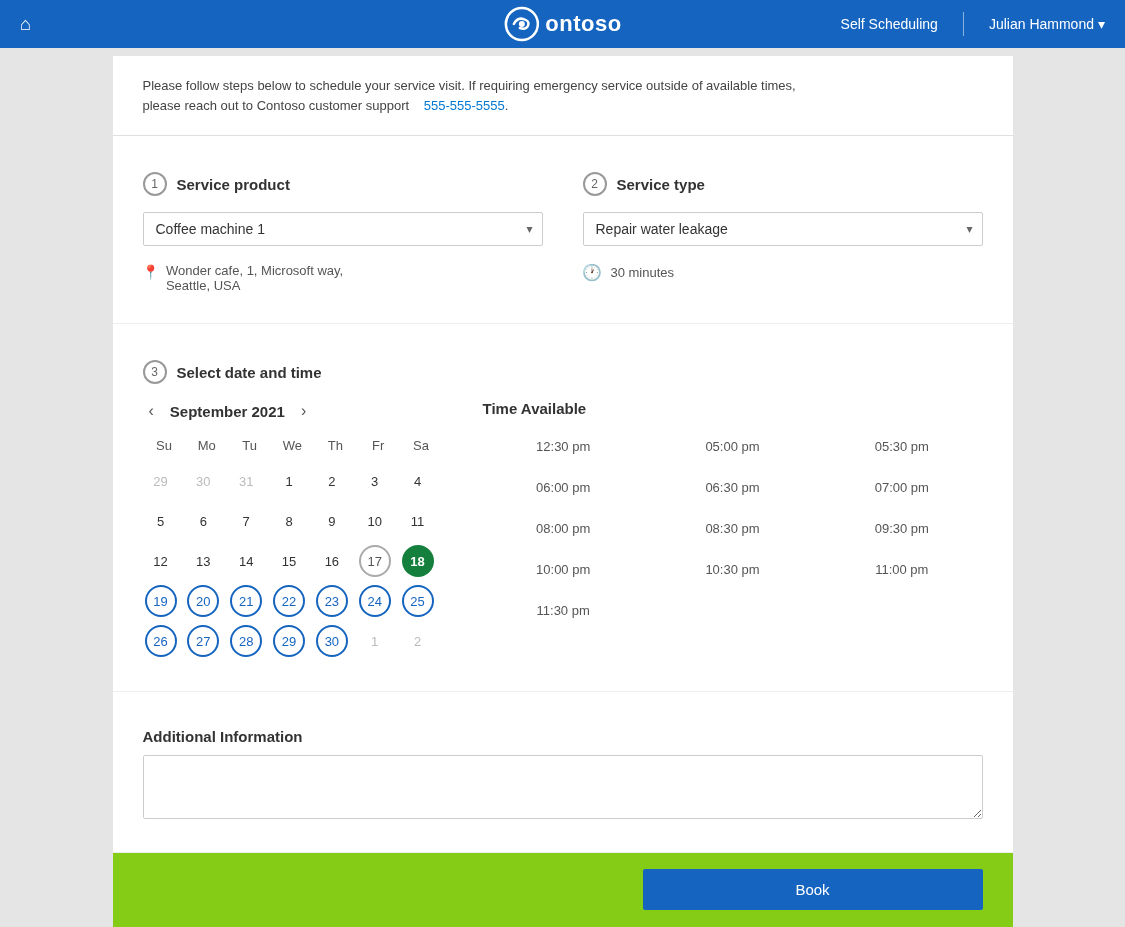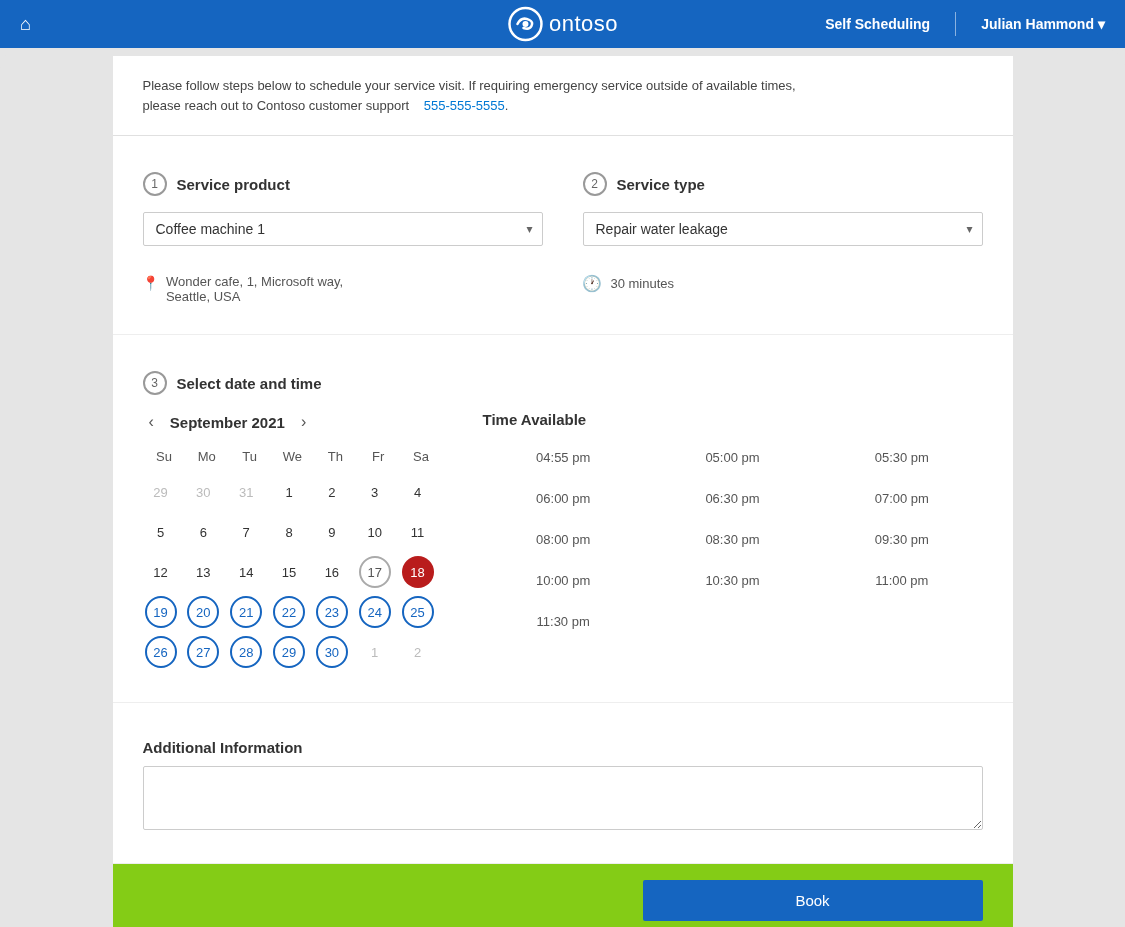--- a/index.html
+++ b/index.html
@@ -28,29 +28,28 @@
       align-items: center;
     }
     .logo-icon {
       width: 36px;
       height: 36px;
       margin-right: 6px;
     }
     .logo-text {
       color: white;
       font-size: 22px;
-      font-weight: 400;
+      font-weight: 700;
       letter-spacing: 0.5px;
     }
     .header-right {
       display: flex;
       align-items: center;
       gap: 25px;
       color: white;
-      font-weight: bold;
     }
     .header-divider {
       width: 1px;
       height: 24px;
       background: rgba(255,255,255,0.5);
     }
     .header-user {
       display: flex;
       align-items: flex-end;
       gap: 4px;
@@ -116,21 +115,21 @@
       display: flex;
       gap: 40px;
     }
     .col-half {
       flex: 1;
     }
 
     
     .select-wrapper {
       position: relative;
-      margin-bottom: 28px;
+      margin-bottom: 17px;
     }
     .select-box {
       width: 100%;
       padding: 8px 36px 8px 12px;
       border: 1px solid #ccc;
       border-radius: 2px;
       appearance: none;
       background: white;
       font-size: 14px;
       cursor: pointer;
@@ -237,23 +236,23 @@
       margin: auto;
     }
     .cal-day.other-month {
       color: #bbb;
     }
     .cal-day.today {
       border: 2px solid #aaa;
       color: #555;
     }
     .cal-day.selected {
-      background: #b91c1c;
+      background: #15803d;
       color: white;
-      font-weight: 400;
+      font-weight: 700;
     }
     .cal-day.available {
       border: 2px solid #1565c0;
       color: #1565c0;
     }
 
     
     .time-header {
       font-size: 15px;
       font-weight: 600;
@@ -476,21 +475,21 @@
                   <td><span class="cal-day other-month">1</span></td>
                   <td><span class="cal-day other-month">2</span></td>
                 </tr>
               </tbody>
           </table>
         </div>
 
         <div class="time-wrapper">
           <div class="time-header">Time Available</div>
           <div class="time-grid" id="time-grid">
-          <button class="time-slot">04:55 pm</button>
+          <button class="time-slot">12:30 pm</button>
               <button class="time-slot">05:00 pm</button>
               <button class="time-slot">05:30 pm</button>
               <button class="time-slot">06:00 pm</button>
               <button class="time-slot">06:30 pm</button>
               <button class="time-slot">07:00 pm</button>
               <button class="time-slot">08:00 pm</button>
               <button class="time-slot">08:30 pm</button>
               <button class="time-slot">09:30 pm</button>
               <button class="time-slot">10:00 pm</button>
               <button class="time-slot">10:30 pm</button>

